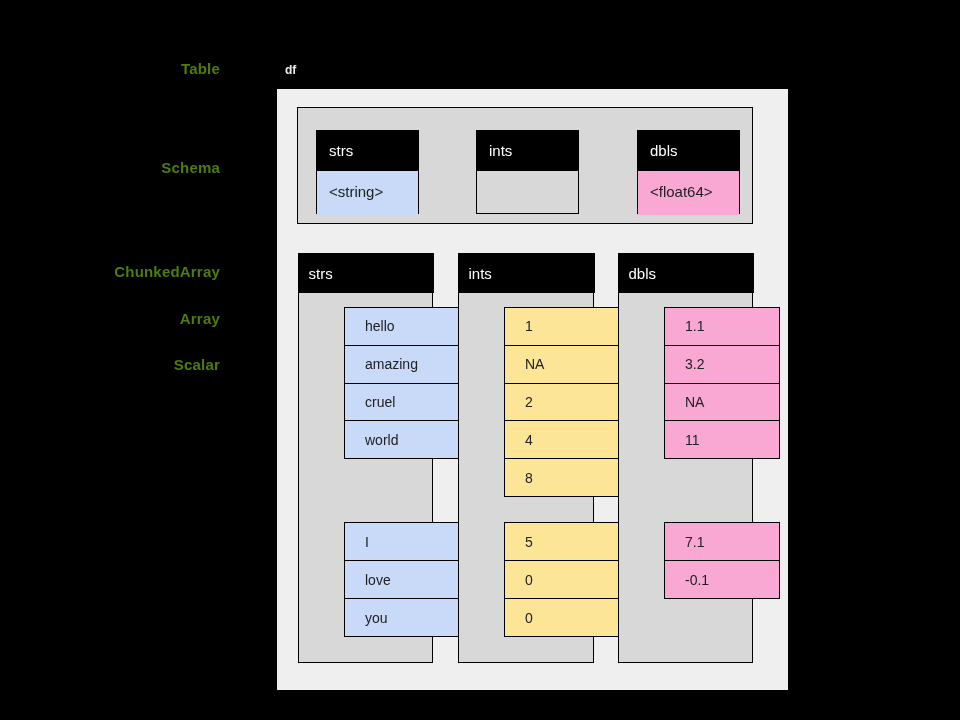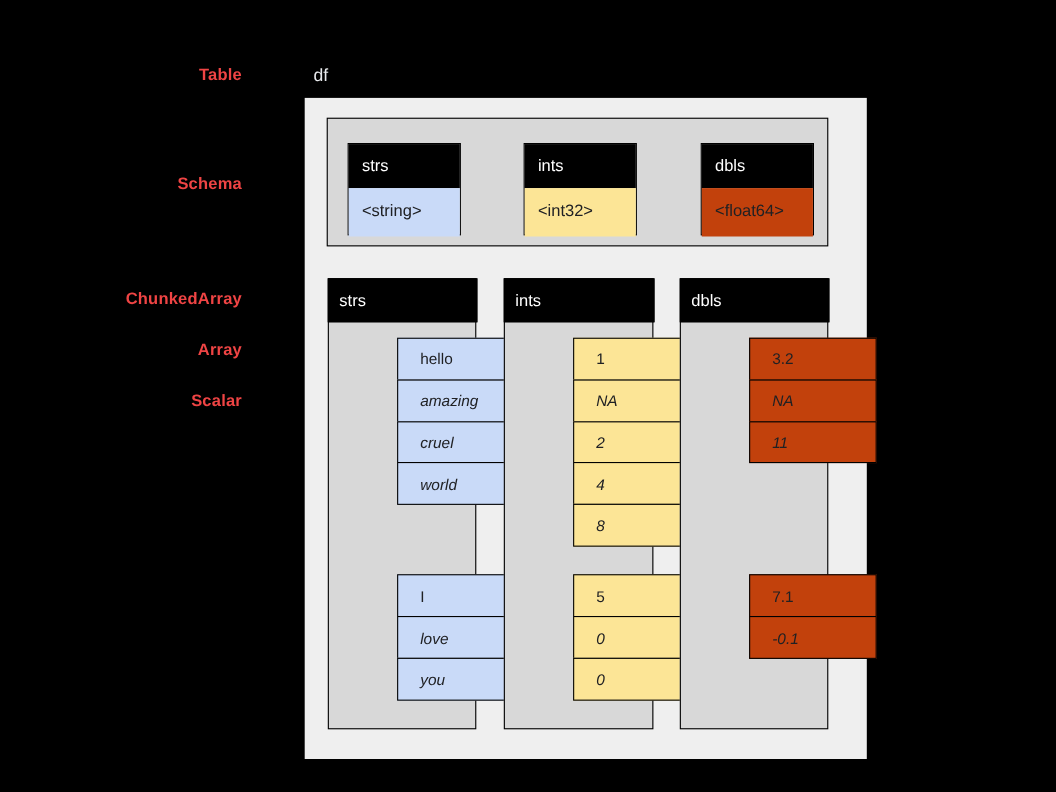--- a/index.html
+++ b/index.html
@@ -10,21 +10,21 @@
     position:relative;
     overflow:hidden;
   }
   .abs{position:absolute;}
 
   
   .side-label{
     position:absolute;
     left:60px;width:160px;
     text-align:right;
-    color:#ef4444;
+    color:#4d7c0f;
     font-size:15px;
     line-height:18px;
     font-weight:600;
     letter-spacing:0.2px;
   }
 
   
   .arrow{
     position:absolute;
     height:2px;
@@ -36,22 +36,23 @@
     right:-11px;top:-5px;
     border-left:11px solid #000;
     border-top:5px solid transparent;
     border-bottom:5px solid transparent;
   }
 
   .df-label{
     position:absolute;
     left:285px;top:61px;
     color:#e8eaed;
-    font-size:16px;
+    font-size:12px;
     line-height:18px;
+    font-weight:bold;
   }
 
   .outer-box{
     position:absolute;
     left:277px;top:89px;
     width:511px;height:601px;
     background:#efefef;
   }
 
   .schema-panel{
@@ -101,40 +102,40 @@
     color:#fff;
     font-size:15px;
     line-height:40px;
     padding-left:10px;
     box-sizing:border-box;
     margin:-1.5px -1.5px 0 -1.5px;
     border:1.5px solid #000;
   }
   .chunk{
     position:absolute;
-    left:23px;
+    left:6px;
     width:116px;
     padding-left:39px;
   }
   .cell{
     height:38.8px;
     border:1px solid #000;
     box-sizing:border-box;
     font-size:14px;
     color:#202124;
     display:flex;
     align-items:center;
     padding-left:20px;
   }
-  .cell + .cell{margin-top:-1px;font-style:italic;}
+  .cell + .cell{margin-top:-1px;}
   .chunk-2 .cell{height:39px;}
 
   .fill-string{background:#c9daf8;}
   .fill-int{background:#fce596;}
-  .fill-double{background:#c2410c;}
+  .fill-double{background:#f9a8d4;}
 </style>
 </head>
 <body>
 
 <div class="abs" style="left:0;top:0;width:960px;height:720px;">
 
   <div class="side-label" style="top:60px">Table</div>
   <div class="side-label" style="top:159px">Schema</div>
   <div class="side-label" style="top:263px">ChunkedArray</div>
   <div class="side-label" style="top:310px">Array</div>
@@ -151,21 +152,20 @@
 
     <div class="schema-panel">
 
       <div class="field-box" style="left:18px">
         <div class="field-header">strs</div>
         <div class="field-type fill-string">&lt;string&gt;</div>
       </div>
 
       <div class="field-box" style="left:178px">
         <div class="field-header">ints</div>
-        <div class="field-type fill-int">&lt;int32&gt;</div>
       </div>
 
       <div class="field-box" style="left:339px">
         <div class="field-header">dbls</div>
         <div class="field-type fill-double">&lt;float64&gt;</div>
       </div>
 
     </div>
 
     <div class="column-panel" style="left:21px;width:135px">
@@ -195,20 +195,21 @@
       <div class="chunk chunk-2" style="top:268px">
         <div class="cell fill-int">5</div>
         <div class="cell fill-int">0</div>
         <div class="cell fill-int">0</div>
       </div>
     </div>
 
     <div class="column-panel" style="left:341px;width:135px">
       <div class="column-header">dbls</div>
       <div class="chunk chunk-1" style="top:53px">
+        <div class="cell fill-double">1.1</div>
         <div class="cell fill-double">3.2</div>
         <div class="cell fill-double">NA</div>
         <div class="cell fill-double">11</div>
       </div>
       <div class="chunk chunk-2" style="top:268px">
         <div class="cell fill-double">7.1</div>
         <div class="cell fill-double">-0.1</div>
       </div>
     </div>
 

